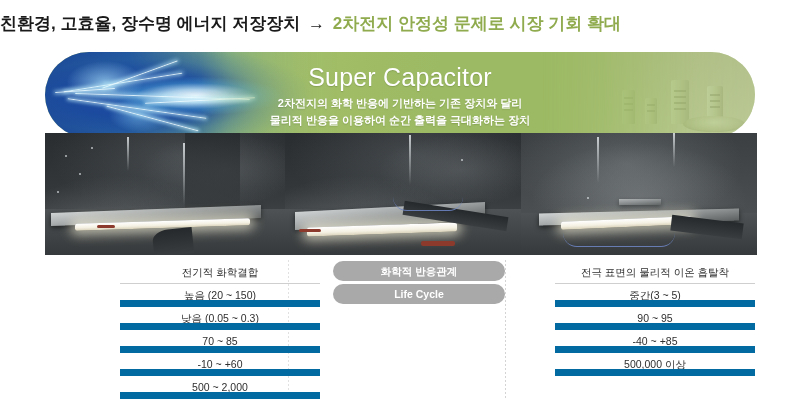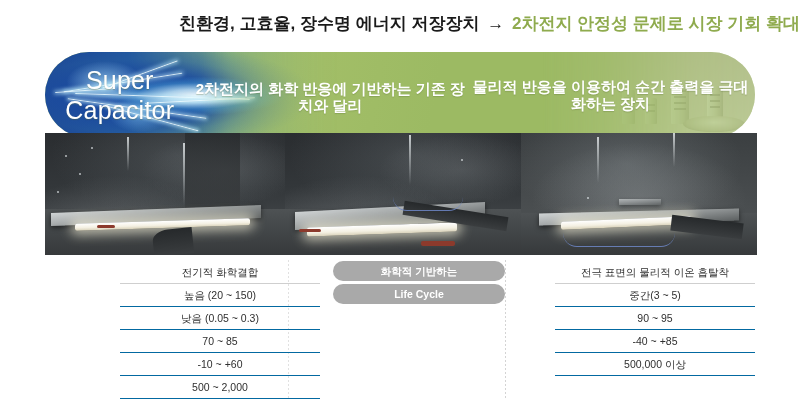--- a/index.html
+++ b/index.html
@@ -7,21 +7,21 @@
   body {
     background:#ffffff;
     font-family:"Liberation Sans", sans-serif;
     position:relative;
     overflow:hidden;
   }
 
   
   #slide-title{
     position:absolute; left:0; top:13px; width:800px;
-    text-align:right;
+    text-align:left;
     font-size:17px; font-weight:bold; line-height:22px;
     white-space:nowrap;
   }
   #slide-title .t-black{ color:#1a1a1a; }
   #slide-title .t-arrow{ color:#1a1a1a; font-weight:normal; padding:0 3px; }
   #slide-title .t-green{ color:#8fab4e; }
 
   
   #banner{
     position:absolute; left:45px; top:52px; width:710px; height:86px;
@@ -70,30 +70,30 @@
     background:repeating-linear-gradient(#8d8a7d 0 2px, transparent 2px 6px);
     opacity:.55;
   }
   #banner-caps .dish{
     position:absolute; bottom:6px; right:10px; width:62px; height:16px;
     border-radius:50%;
     background:radial-gradient(ellipse at 50% 40%, #f2efe8 0%, #cfcabb 60%, #9d9a8c 100%);
   }
   #banner-text{
     position:absolute; left:0; top:0; width:710px; height:86px;
-    display:flex; flex-direction:row; align-items:center; justify-content:center;
+    display:flex; flex-direction:column; align-items:center; justify-content:center;
     text-align:center;
   }
   #banner-title{
     color:#ffffff; font-size:25px; line-height:30px; font-weight:normal;
     letter-spacing:.2px;
     text-shadow:0 1px 1px rgba(90,110,50,.35);
   }
   .banner-sub{
-    color:#ffffff; font-size:15px; line-height:17px; font-weight:bold;
+    color:#ffffff; font-size:11px; line-height:17px; font-weight:bold;
     text-shadow:0 1px 1px rgba(90,110,50,.3);
     text-align:center;
   }
   #banner-sub1{ margin-top:3px; }
 
   
   #photo-strip{
     position:absolute; left:45px; top:133px; width:712px; height:122px;
     display:flex;
   }
@@ -161,21 +161,21 @@
   }
   .col{ position:absolute; top:3px; }
   #col-left{ left:75px;  width:200px; }
   #col-mid{  left:288px; width:172px; }
   #col-right{left:510px; width:200px; }
 
   .cell{
     height:23px; line-height:23px;
     text-align:center; color:#2f2f2f;
     font-size:10.5px;
-    border-bottom:1px solid #0369a1;
+    border-bottom:7px solid #0369a1;
     white-space:nowrap; overflow:hidden;
   }
   .cell.head{ border-top:0; font-size:10.5px; }
   .col .cell:first-child{ border-top:0; }
   .col .cell:nth-child(1){ border-bottom:1px solid #cfcfcf; }
 
   .pill{
     height:20px; line-height:20px; margin-bottom:2.6px;
     border-radius:10px;
     background:#a9a9a9;
@@ -284,21 +284,21 @@
   <div class="col" id="col-left">
     <div class="cell head">전기적 화학결합</div>
     <div class="cell">높음 (20 ~ 150)</div>
     <div class="cell">낮음 (0.05 ~ 0.3)</div>
     <div class="cell">70 ~ 85</div>
     <div class="cell">-10 ~ +60</div>
     <div class="cell">500 ~ 2,000</div>
   </div>
 
   <div class="col" id="col-mid">
-    <div class="pill">화학적 기반하는</div>
+    <div class="pill">화학적 반응관계</div>
     <div class="pill">Life Cycle</div>
   </div>
 
   <div class="col" id="col-right">
     <div class="cell head">전극 표면의 물리적 이온 흡탈착</div>
     <div class="cell">중간(3 ~ 5)</div>
     <div class="cell">90 ~ 95</div>
     <div class="cell">-40 ~ +85</div>
     <div class="cell">500,000 이상</div>
   </div>

